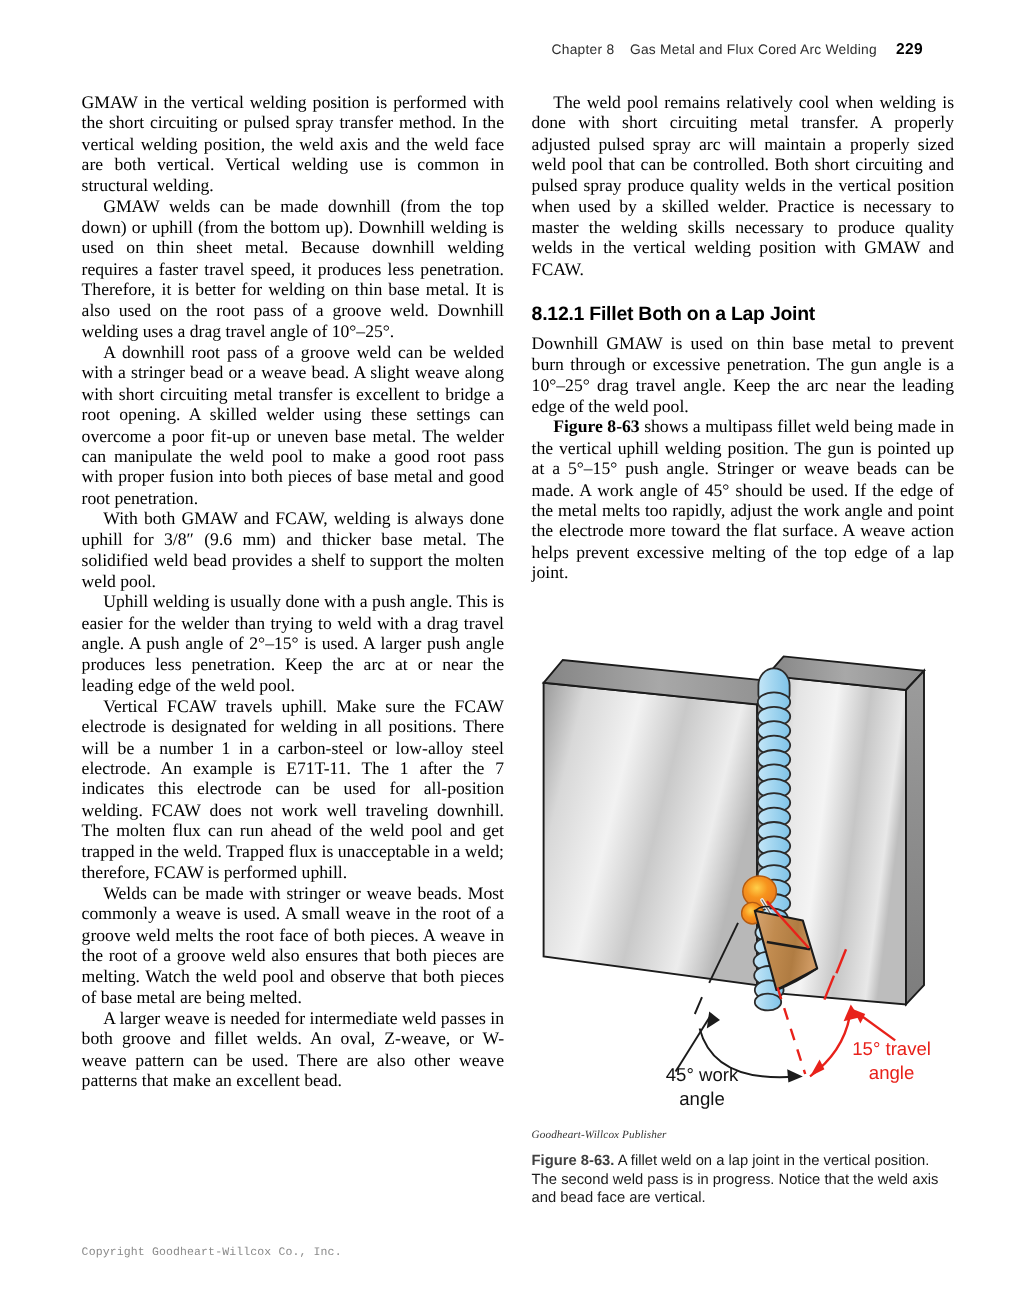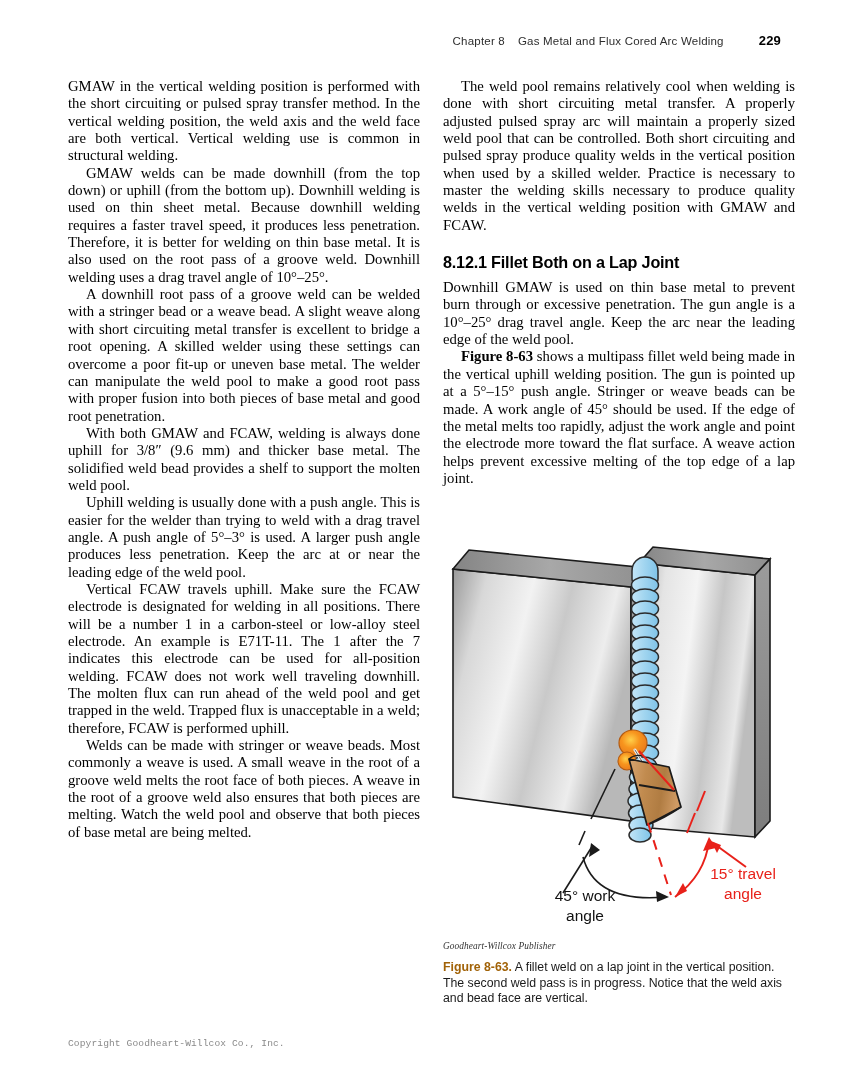--- a/index.html
+++ b/index.html
@@ -10,42 +10,41 @@
   body {
     font-family: "Liberation Serif", serif;
     color: #000;
   }
   #page {
     position: relative;
     width: 829px;
     height: 1087px;
     background: #ffffff;
     overflow: hidden;
-    padding-left: 12px;
   }
 
   
   .running-head {
     position: absolute;
     top: 33px;
     right: 60px;
     display: flex;
     align-items: baseline;
     gap: 0;
     font-family: "Liberation Sans", sans-serif;
     font-size: 11.5px;
     color: #2e2e2e;
     letter-spacing: 0.2px;
   }
   .running-head .chap { margin-right: 13px; }
   .running-head .pageno {
     font-weight: bold;
     font-size: 13px;
     color: #000;
-    margin-left: 35px;
+    margin-left: 16px;
   }
 
   
   .col {
     position: absolute;
     width: 352px;
     top: 78px;
   }
   .col-left  { left: 68px; }
   .col-right { left: 443px; }
@@ -102,21 +101,21 @@
   }
   .fig-caption {
     font-family: "Liberation Sans", sans-serif;
     font-size: 12.3px;
     line-height: 15.6px;
     color: #1a1a1a;
     margin-top: 9px;
   }
   .fig-caption .fig-num {
     font-weight: bold;
-    color: #a16207;
+    color: #404040;
     text-align: right;
   }
 
   
   .footer-copy {
     position: absolute;
     left: 68px;
     bottom: 38px;
     font-family: Liberation Mono, monospace;
     font-size: 9.6px;
@@ -133,23 +132,24 @@
     <span class="chap">Chapter 8</span>
     <span class="rhtitle">Gas Metal and Flux Cored Arc Welding</span>
     <span class="pageno">229</span>
   </div>
 
   <div class="col col-left">
     <p class="body">GMAW in the vertical welding position is performed with the short circuiting or pulsed spray transfer method. In the vertical welding position, the weld axis and the weld face are both vertical. Vertical welding use is common in structural welding.</p>
     <p class="body indent">GMAW welds can be made downhill (from the top down) or uphill (from the bottom up). Downhill welding is used on thin sheet metal. Because downhill welding requires a faster travel speed, it produces less penetration. Therefore, it is better for welding on thin base metal. It is also used on the root pass of a groove weld. Downhill welding uses a drag travel angle of 10°–25°.</p>
     <p class="body indent">A downhill root pass of a groove weld can be welded with a stringer bead or a weave bead. A slight weave along with short circuiting metal transfer is excellent to bridge a root opening. A skilled welder using these settings can overcome a poor fit-up or uneven base metal. The welder can manipulate the weld pool to make a good root pass with proper fusion into both pieces of base metal and good root penetration.</p>
     <p class="body indent">With both GMAW and FCAW, welding is always done uphill for 3/8″ (9.6 mm) and thicker base metal. The solidified weld bead provides a shelf to support the molten weld pool.</p>
-    <p class="body indent">Uphill welding is usually done with a push angle. This is easier for the welder than trying to weld with a drag travel angle. A push angle of 5°–3° is used. A larger push angle produces less penetration. Keep the arc at or near the leading edge of the weld pool.</p>
+    <p class="body indent">Uphill welding is usually done with a push angle. This is easier for the welder than trying to weld with a drag travel angle. A push angle of 2°–15° is used. A larger push angle produces less penetration. Keep the arc at or near the leading edge of the weld pool.</p>
     <p class="body indent">Vertical FCAW travels uphill. Make sure the FCAW electrode is designated for welding in all positions. There will be a number 1 in a carbon-steel or low-alloy steel electrode. An example is E71T-11. The 1 after the 7 indicates this electrode can be used for all-position welding. FCAW does not work well traveling downhill. The molten flux can run ahead of the weld pool and get trapped in the weld. Trapped flux is unacceptable in a weld; therefore, FCAW is performed uphill.</p>
     <p class="body indent">Welds can be made with stringer or weave beads. Most commonly a weave is used. A small weave in the root of a groove weld melts the root face of both pieces. A weave in the root of a groove weld also ensures that both pieces are melting. Watch the weld pool and observe that both pieces of base metal are being melted.</p>
+    <p class="body indent">A larger weave is needed for intermediate weld passes in both groove and fillet welds. An oval, Z-weave, or W-weave pattern can be used. There are also other weave patterns that make an excellent bead.</p>
   </div>
 
   <div class="col col-right">
     <p class="body indent">The weld pool remains relatively cool when welding is done with short circuiting metal transfer. A properly adjusted pulsed spray arc will maintain a properly sized weld pool that can be controlled. Both short circuiting and pulsed spray produce quality welds in the vertical position when used by a skilled welder. Practice is necessary to master the welding skills necessary to produce quality welds in the vertical welding position with GMAW and FCAW.</p>
     <h2 class="subsection-title">8.12.1 Fillet Both on a Lap Joint</h2>
     <p class="body">Downhill GMAW is used on thin base metal to prevent burn through or excessive penetration. The gun angle is a 10°–25° drag travel angle. Keep the arc near the leading edge of the weld pool.</p>
     <p class="body indent"><span class="fig-ref">Figure 8-63</span><span> shows a multipass fillet weld being made in the vertical uphill welding position. The gun is pointed up at a 5°–15° push angle. Stringer or weave beads can be made. A work angle of 45° should be used. If the edge of the metal melts too rapidly, adjust the work angle and point the electrode more toward the flat surface. A weave action helps prevent excessive melting of the top edge of a lap joint.</span></p>
   </div>
 
   <div class="figure-wrap">

